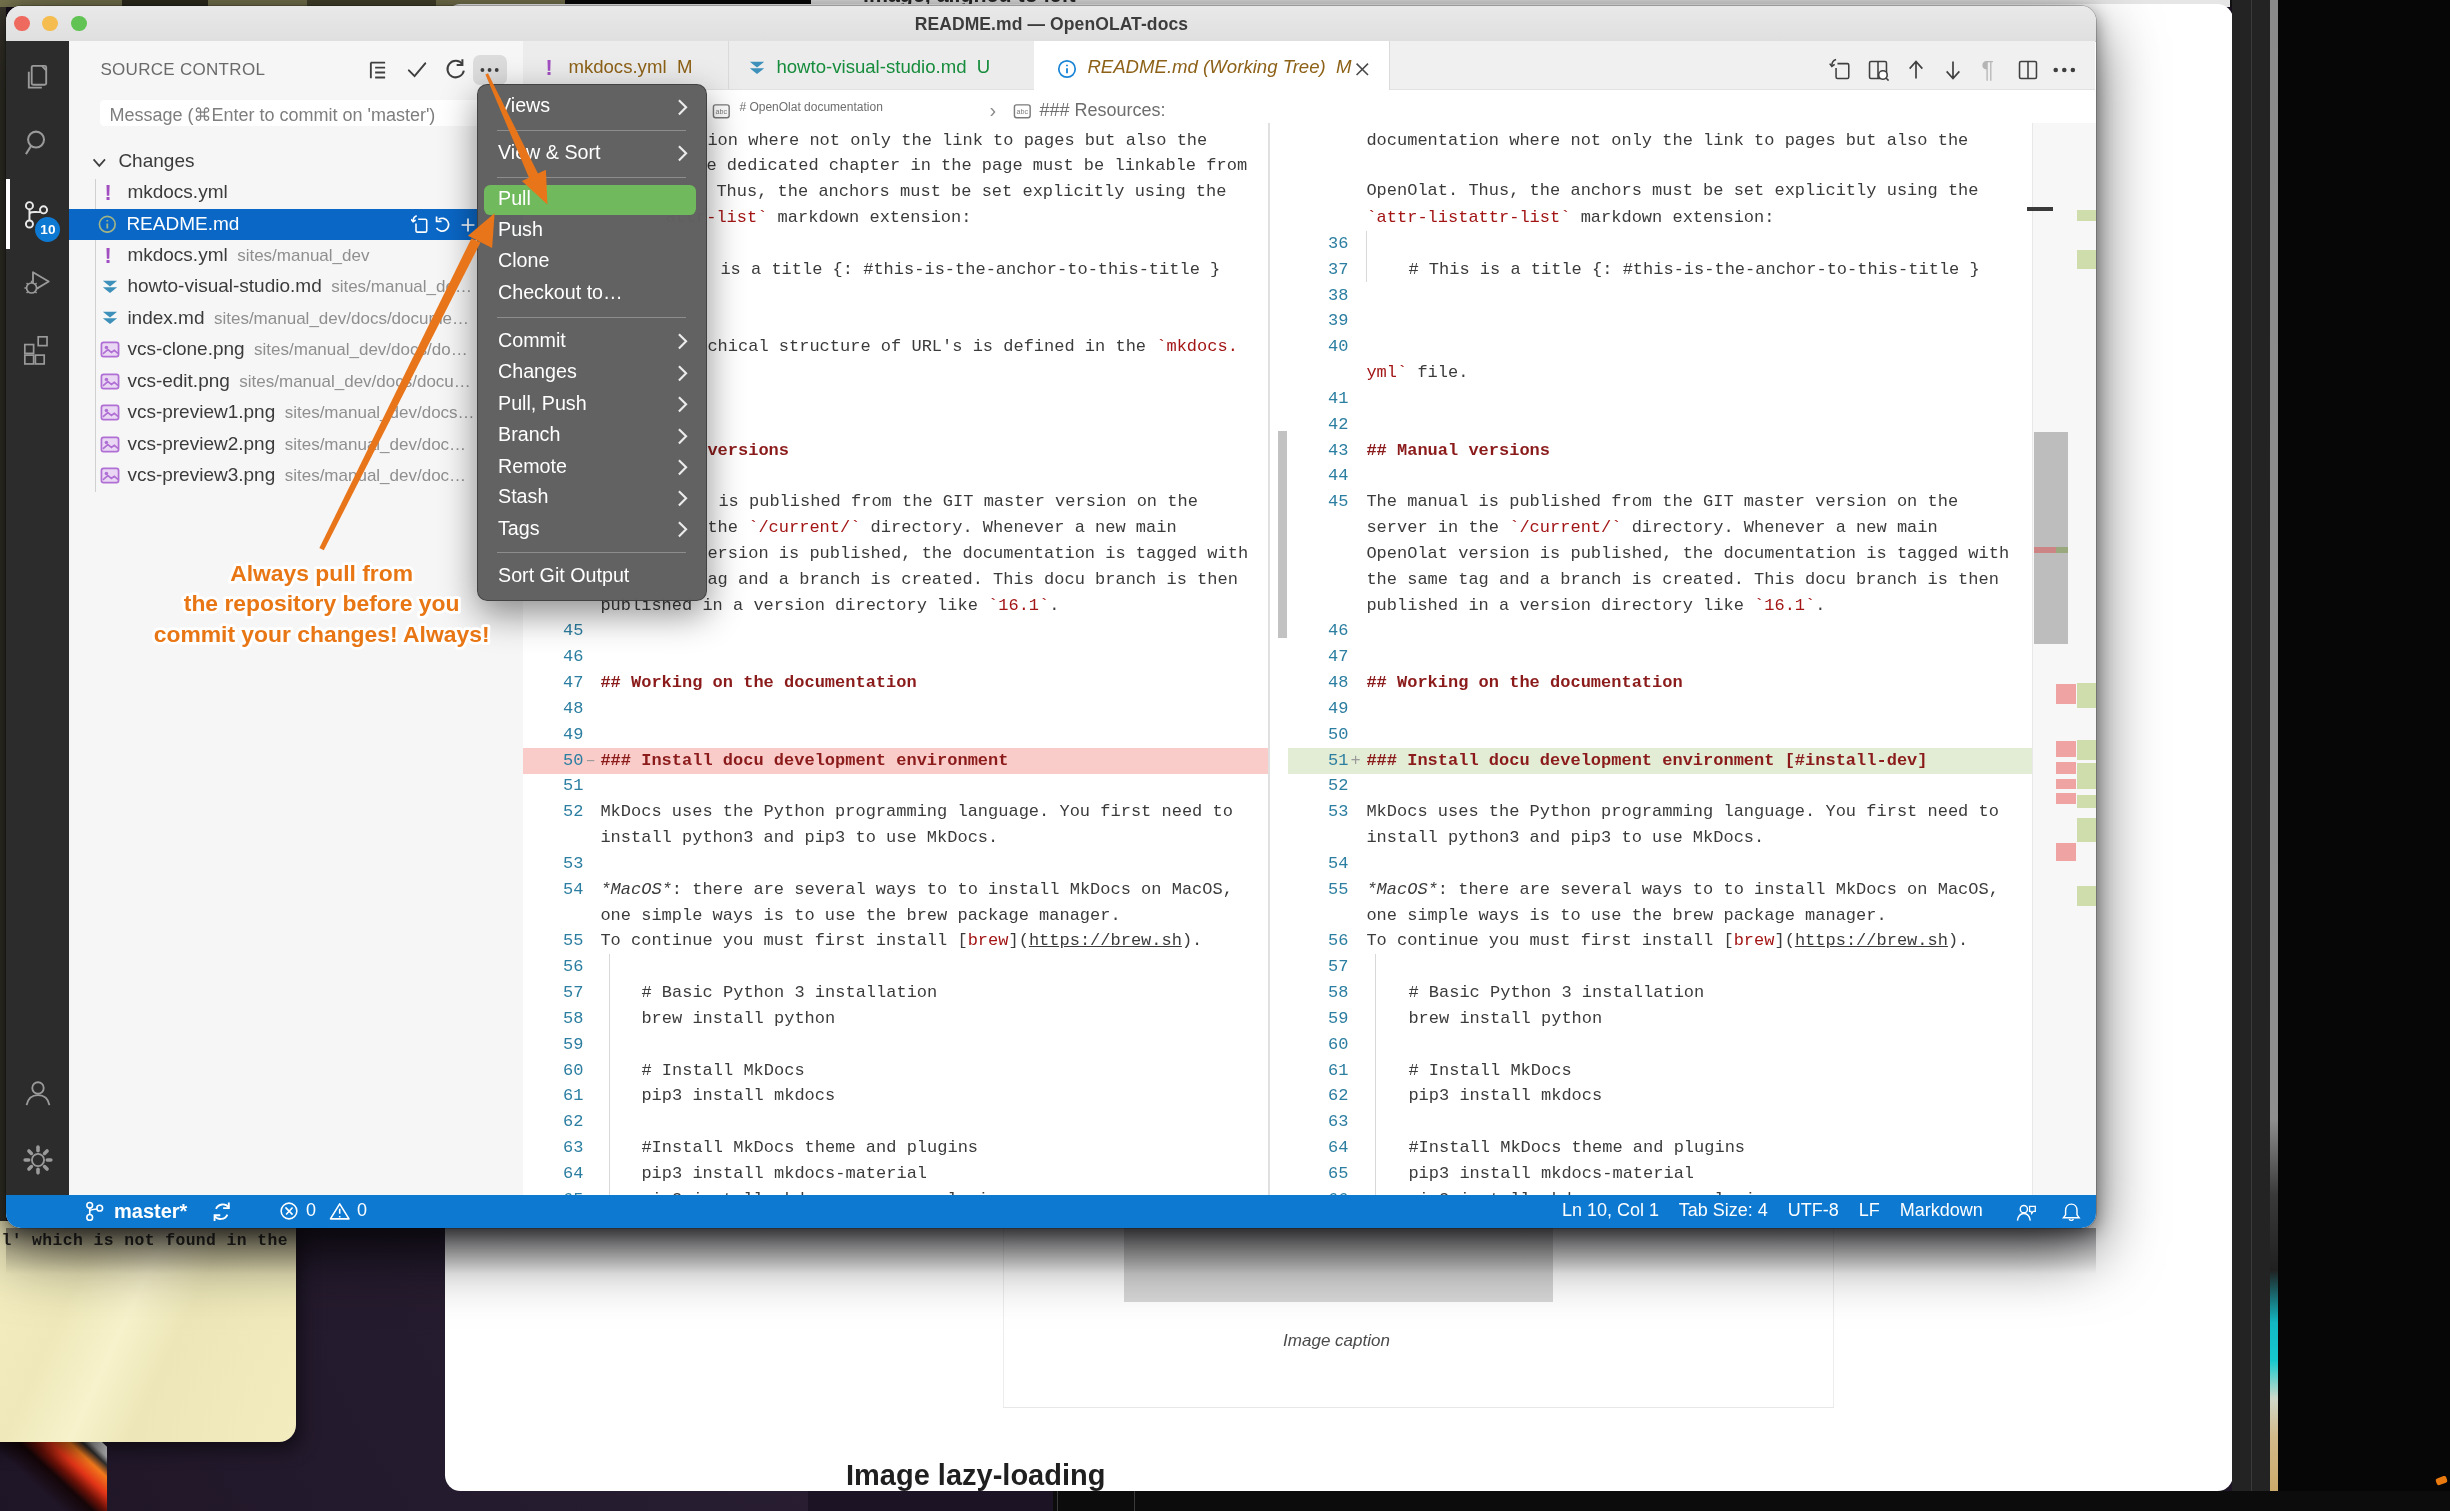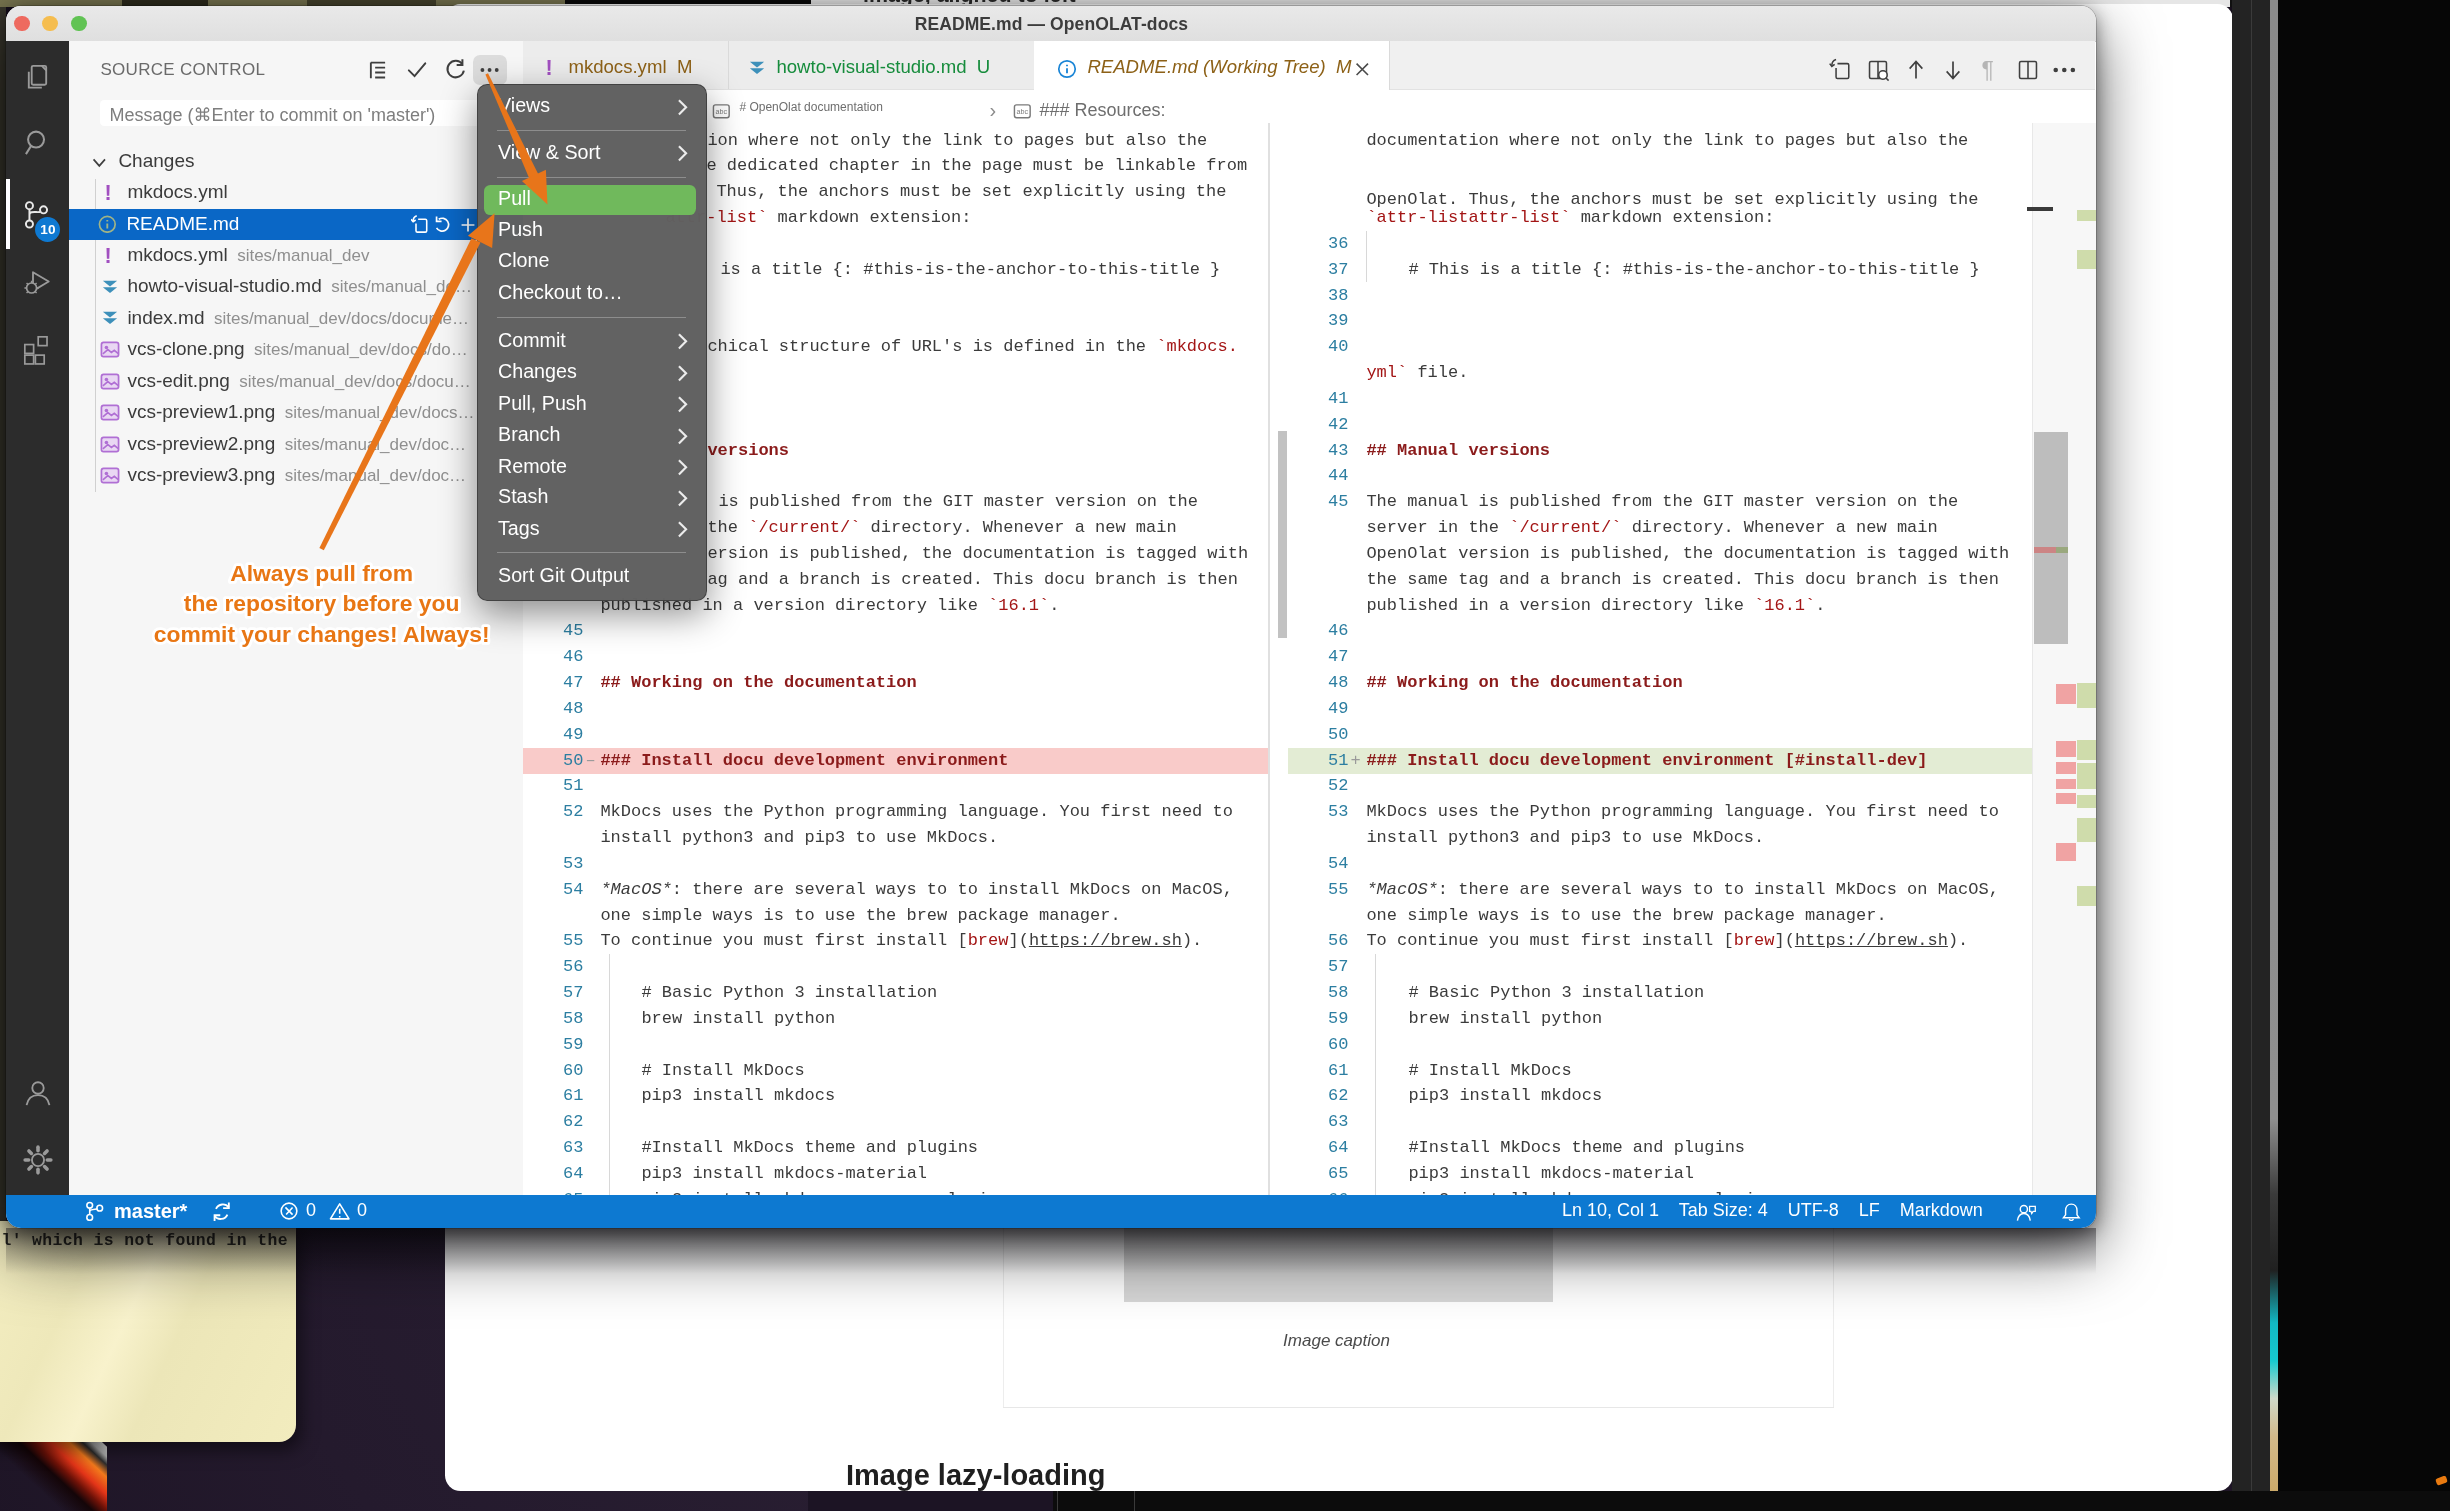--- a/index.html
+++ b/index.html
@@ -334,21 +334,21 @@
 <div class="row cd" style="left:594px;top:805px;">To continue you must first install [<span class="r">brew</span>](<span class="u">https://brew.sh</span>).</div>
 <div class="row cd" style="left:635px;top:857px;"># Basic Python 3 installation</div>
 <div class="row cd" style="left:635px;top:883px;">brew install python</div>
 <div class="row cd" style="left:635px;top:935px;"># Install MkDocs</div>
 <div class="row cd" style="left:635px;top:960px;">pip3 install mkdocs</div>
 <div class="row cd" style="left:635px;top:1012px;">#Install MkDocs theme and plugins</div>
 <div class="row cd" style="left:635px;top:1038px;">pip3 install mkdocs-material</div>
 <div class="row cd" style="left:635px;top:1064px;">pip3 install mkdocs-monorepo-plugin</div>
 <div class="row cd" style="left:1360px;top:-21.4px;">documentation where not only the link to pages but also the</div>
 <div class="row cd" style="left:1360px;top:4.5px;">documentation where not only the link to pages but also the</div>
-<div class="row cd" style="left:1360px;top:64px;">OpenOlat. Thus, the anchors must be set explicitly using the</div>
+<div class="row cd" style="left:1360px;top:55px;">OpenOlat. Thus, the anchors must be set explicitly using the</div>
 <div class="row cd" style="left:1360px;top:82px;"><span class="r">`attr-listattr-list`</span> markdown extension:</div>
 <div class="row cd" style="left:1402px;top:134px;"># This is a title {: #this-is-the-anchor-to-this-title }</div>
 <div class="row cd" style="left:1360px;top:237px;"><span class="r">yml`</span> file.</div>
 <div class="row cd" style="left:1360px;top:315px;"><span class="h">## Manual versions</span></div>
 <div class="row cd" style="left:1360px;top:392px;">server in the <span class="r">`/current/`</span> directory. Whenever a new main</div>
 <div class="row cd" style="left:1360px;top:366px;">The manual is published from the GIT master version on the</div>
 <div class="row cd" style="left:1360px;top:418px;">OpenOlat version is published, the documentation is tagged with</div>
 <div class="row cd" style="left:1360px;top:444px;">the same tag and a branch is created. This docu branch is then</div>
 <div class="row cd" style="left:1360px;top:470px;">published in a version directory like <span class="r">`16.1`</span>.</div>
 <div class="row cd" style="left:1360px;top:547px;"><span class="h">## Working on the documentation</span></div>

